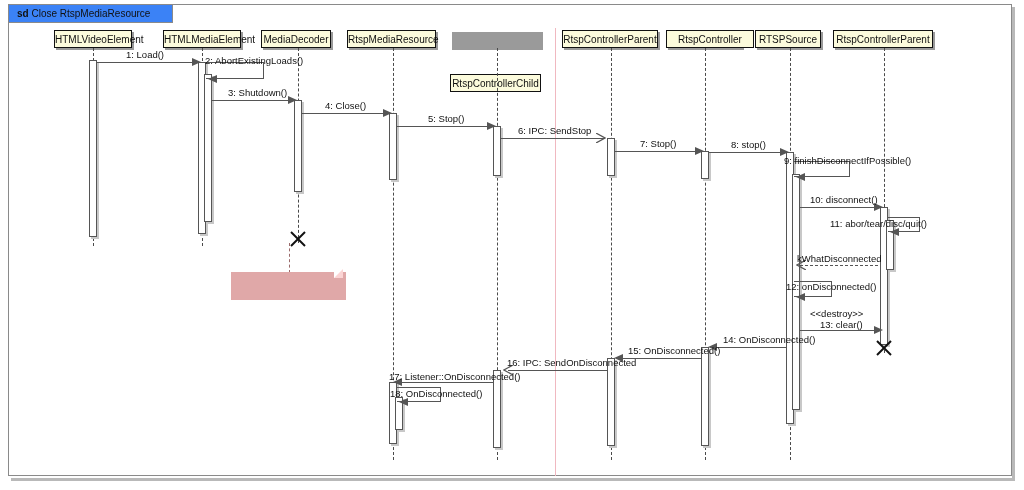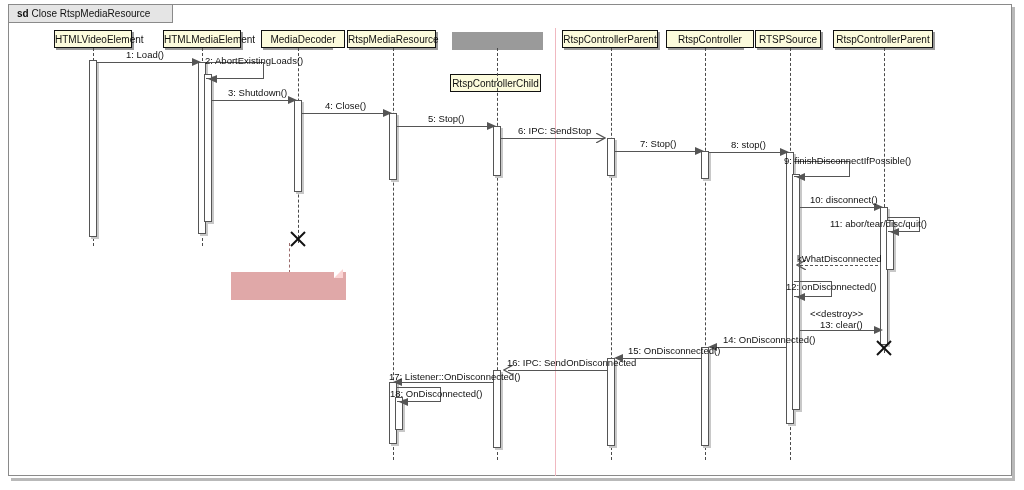--- a/index.html
+++ b/index.html
@@ -6,21 +6,21 @@
   body{font-family:"Liberation Sans",sans-serif;}
   #canvas{position:relative;width:1024px;height:490px;background:#ffffff;overflow:hidden;}
 
   
   .frame{position:absolute;left:8px;top:4px;width:1004px;height:472px;border:1px solid #8a8a8a;background:#fff;box-sizing:border-box;}
   .frame-shadow{position:absolute;left:11px;top:478px;width:1004px;height:3px;background:#b9b9b9;}
   .frame-shadow-r{position:absolute;left:1012px;top:7px;width:3px;height:474px;background:#b9b9b9;}
 
   
   .sd-tab{position:absolute;left:9px;top:5px;height:18px;padding:0 22px 0 8px;
-      background:#e5e5e5;border:1px solid #8a8a8a;border-left:none;border-top:none;
+      background:#3b82f6;border:1px solid #8a8a8a;border-left:none;border-top:none;
       font-size:10px;line-height:18px;color:#111;box-sizing:border-box;white-space:nowrap;}
   .sd-tab .kw{font-weight:bold;}
 
   
   .head{position:absolute;height:18px;background:#fcfbdc;border:1px solid #111;
       font-size:10px;line-height:17px;color:#111;text-align:center;white-space:nowrap;
       box-sizing:border-box;}
   .head-sh{position:absolute;height:18px;background:#9a9a9a;}
 
   
@@ -78,21 +78,21 @@
   <div class="head" style="left:54px;top:30px;width:78px;">
     <span>HTMLVideoElement</span>
   </div>
 
   <div class="head-sh" style="left:165px;top:32px;width:78px;"></div>
   <div class="head" style="left:163px;top:30px;width:78px;">
     <span>HTMLMediaElement</span>
   </div>
 
   <div class="head-sh" style="left:263px;top:32px;width:70px;"></div>
-  <div class="head" style="left:261px;top:30px;width:84px;">
+  <div class="head" style="left:261px;top:30px;width:70px;">
     <span>MediaDecoder</span>
   </div>
 
   <div class="head-sh" style="left:349px;top:32px;width:89px;"></div>
   <div class="head" style="left:347px;top:30px;width:89px;">
     <span>RtspMediaResource</span>
   </div>
 
   <div class="head-sh" style="left:452px;top:32px;width:91px;"></div>
   <div class="head" style="left:450px;top:30px;width:91px;margin-top:44px;">

